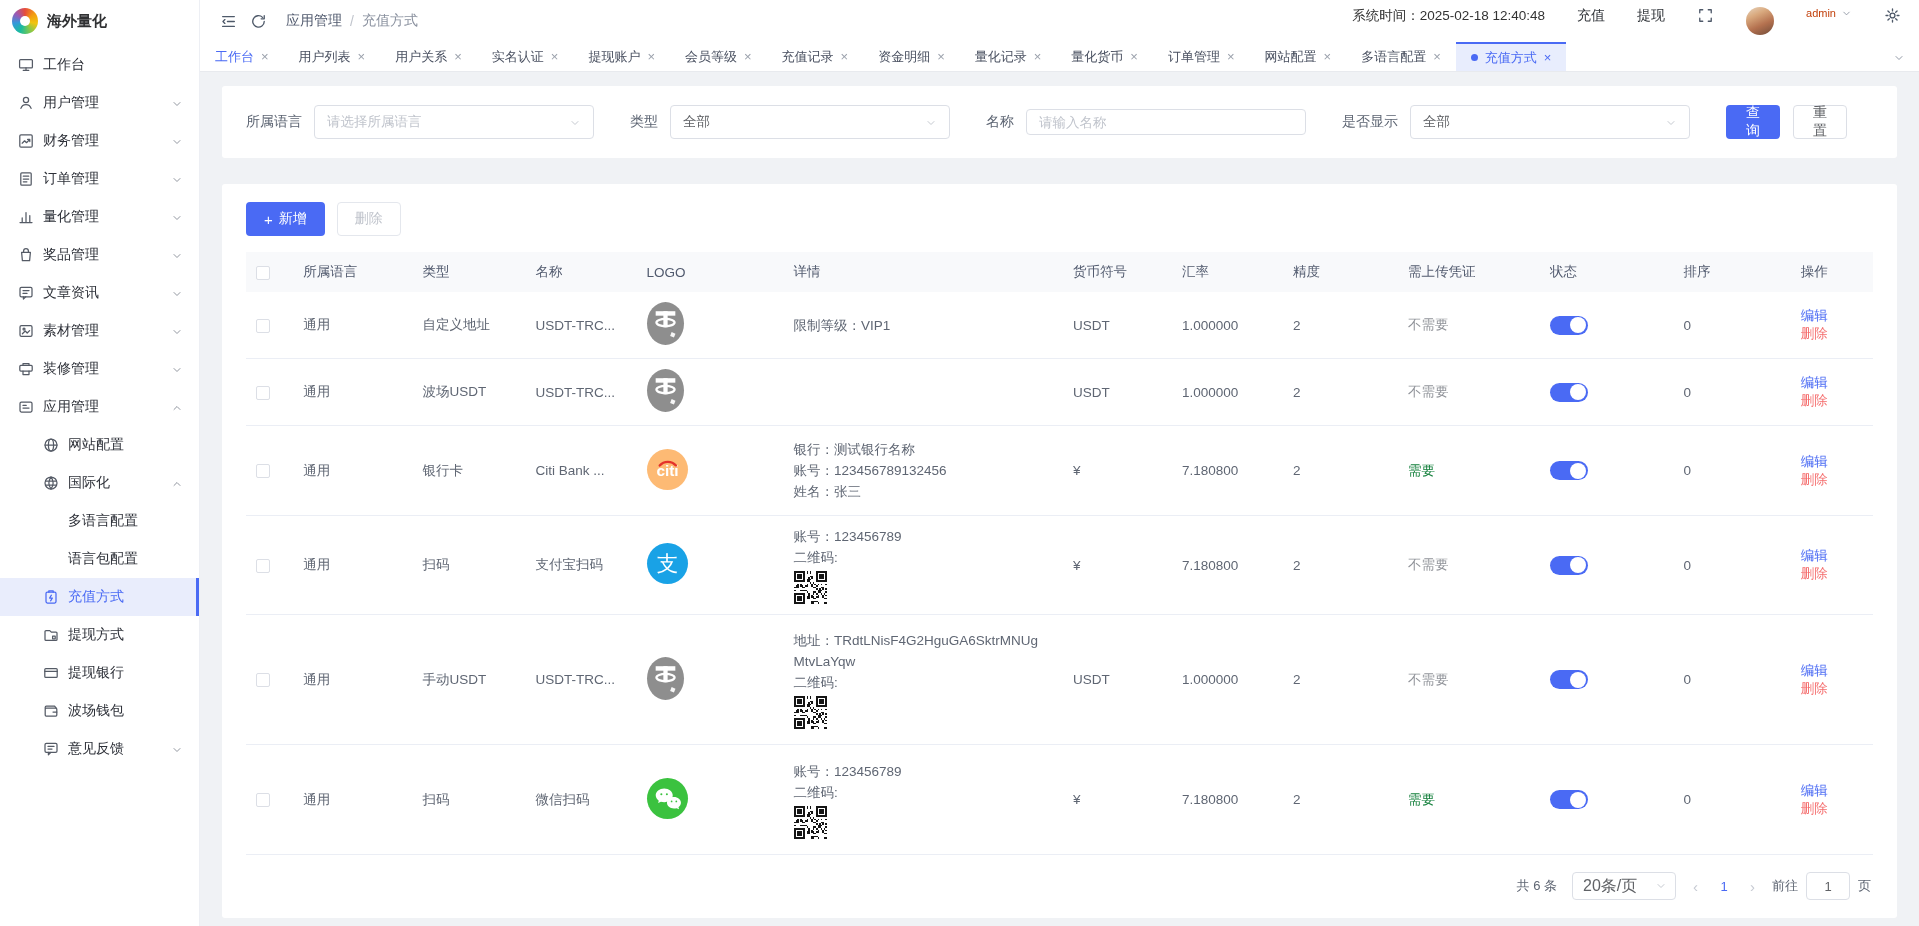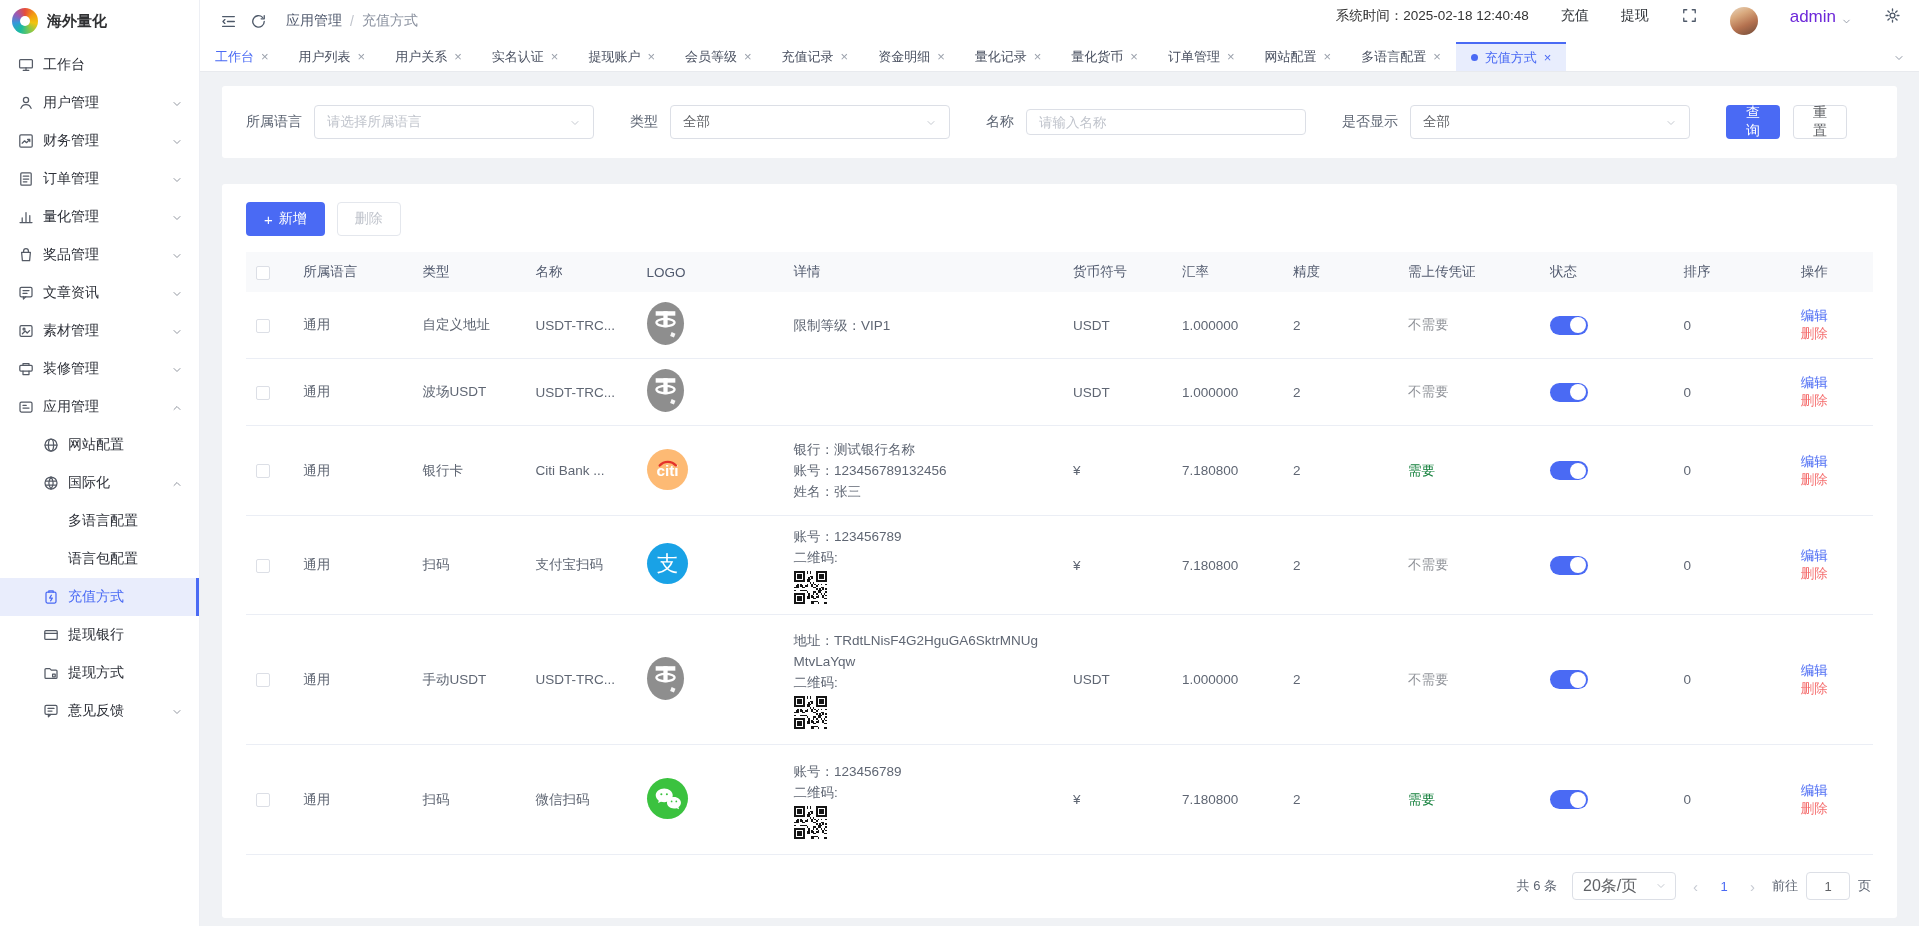--- a/index.html
+++ b/index.html
@@ -32,21 +32,21 @@
   .tb-icon{width:17px;height:17px;color:#4e5969;cursor:pointer;flex-shrink:0}
   .breadcrumb{display:flex;align-items:center;gap:8px;margin-left:6px;font-size:14px}
   .bc-a{color:#515a6e}
   .bc-sep{color:#c0c4cc}
   .bc-b{color:#8a919f}
   .topbar-right{margin-left:auto;display:flex;align-items:flex-start;gap:32px}
   .systime{font-size:13.5px;color:#333;white-space:nowrap}
   .top-link{font-size:14px;color:#2f3338;cursor:pointer;white-space:nowrap}
   .avatar{width:28px;height:28px;border-radius:50%;cursor:pointer;flex-shrink:0;
     background:linear-gradient(155deg,#e8d6c0 0%,#d9a97e 30%,#b4714f 62%,#6e4a38 100%)}
-  .admin{display:flex;align-items:center;gap:5px;font-size:17px;color:#6d28d9;cursor:pointer}
+  .admin{display:flex;align-items:center;gap:5px;font-size:11px;color:#c2410c;cursor:pointer}
   .caret{width:11px;height:11px;color:#8a919f}
 
   
   .tabbar{height:30px;background:#fff;border-bottom:1px solid #e8eaee;display:flex;align-items:stretch;flex-shrink:0}
   .tabs{display:flex;flex:1;overflow:hidden}
   .tab{display:flex;align-items:center;gap:7px;padding:0 15px;font-size:13px;color:#495060;cursor:pointer;white-space:nowrap}
   .tab .x{color:#9aa0ab;font-size:13px;line-height:1}
   .tab.accent .lbl{color:#4a6af4}
   .tab.active{background:#e8edfd;border-top:2px solid #4a6af4}
   .tab.active .lbl,.tab.active .x{color:#4a6af4}
@@ -240,31 +240,39 @@
         </div>
         <div class="side-item lvl2 active">
           <span class="icn"><svg viewBox="0 0 16 16">
               <rect x="3" y="3.2" width="10" height="10.8" rx="1.4"></rect>
               <path d="M5.8 3.2V1.8h4.4v1.4M8.4 6.2L6.6 9h2.8L7.6 11.8"></path>
             </svg></span>
           <span class="lbl">充值方式</span>
         </div>
         <div class="side-item lvl2">
           <span class="icn"><svg viewBox="0 0 16 16">
+              <path d="M2 4.6a1 1 0 0 1 1-1h3.8l1.5 1.5H13a1 1 0 0 1 1 1v6.3a1 1 0 0 1-1 1H3a1 1 0 0 1-1-1z"></path>
+              <path d="M9.6 9.2h2.6v2.6H9.6z"></path>
+            </svg></span>
+          <span class="lbl">提现方式</span>
+        </div>
+        <div class="side-item lvl2">
+          <span class="icn"><svg viewBox="0 0 16 16">
               <rect x="1.8" y="3.6" width="12.4" height="8.8" rx="1"></rect>
               <path d="M1.8 6.4h12.4"></path>
             </svg></span>
           <span class="lbl">提现银行</span>
         </div>
         <div class="side-item lvl2">
           <span class="icn"><svg viewBox="0 0 16 16">
-              <path d="M2 4.6a1 1 0 0 1 1-1h3.8l1.5 1.5H13a1 1 0 0 1 1 1v6.3a1 1 0 0 1-1 1H3a1 1 0 0 1-1-1z"></path>
-              <path d="M9.6 9.2h2.6v2.6H9.6z"></path>
-            </svg></span>
-          <span class="lbl">提现方式</span>
+              <path d="M2.2 5.2V4.4a1.2 1.2 0 0 1 1.2-1.2h8.2l1.6 2"></path>
+              <rect x="2.2" y="5.2" width="11.6" height="7.8" rx="1"></rect>
+              <path d="M10 9h3.8"></path>
+            </svg></span>
+          <span class="lbl">波场钱包</span>
         </div>
         <div class="side-item lvl2">
           <span class="icn"><svg viewBox="0 0 16 16">
               <rect x="2" y="2.4" width="12" height="9" rx="1.4"></rect>
               <path d="M5 5.4h6M5 8h4M5.4 11.4v2.4l2.5-2.4"></path>
             </svg></span>
           <span class="lbl">意见反馈</span>
           <span class="chev"><svg viewBox="0 0 16 16">
               <path d="M4 6l4 4 4-4"></path>
             </svg></span>

